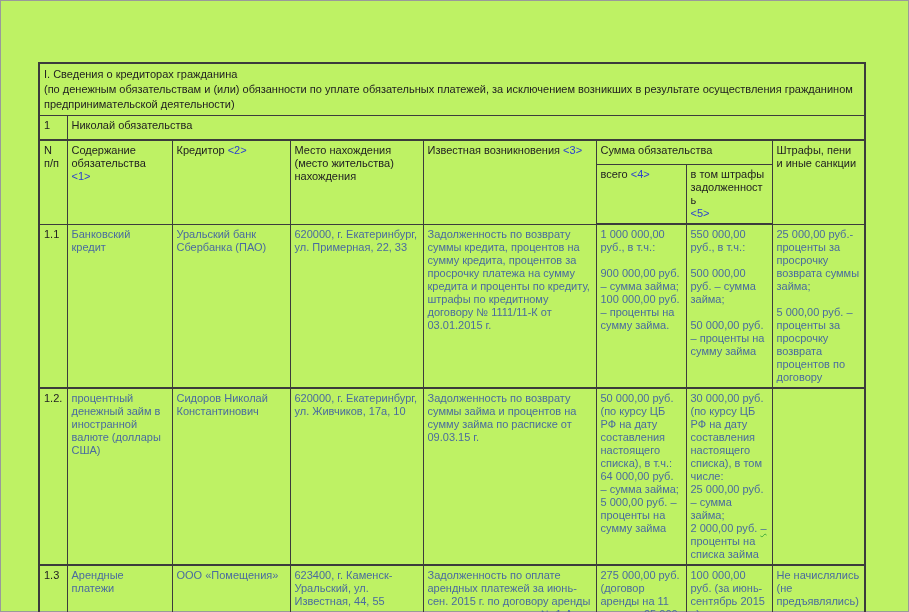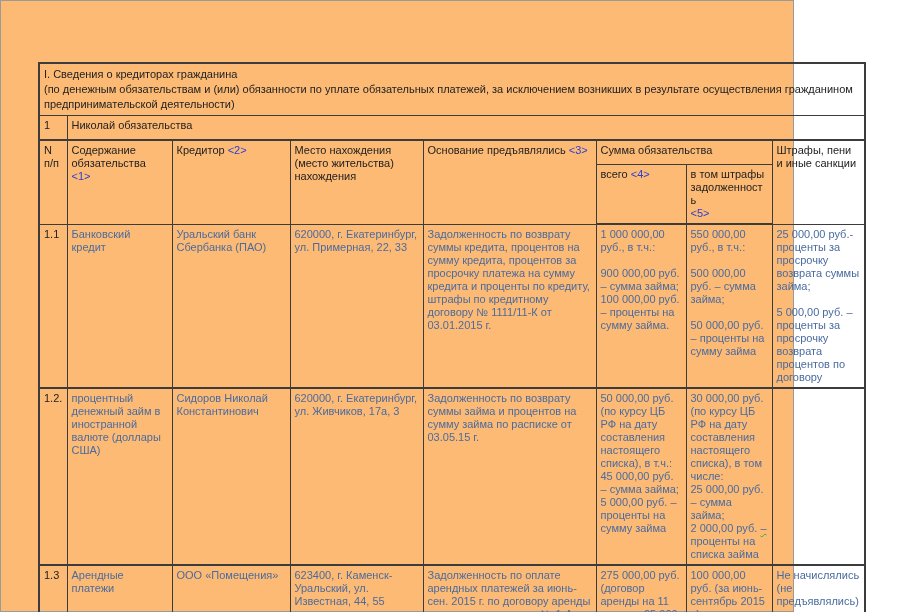--- a/index.html
+++ b/index.html
@@ -1,18 +1,18 @@
 <!DOCTYPE html>
 <html style="--body-text: #4a6b9f; --ref-marker: #2b3fd0; --header-text: #222222; --border: #3c3c3c;"><head>
 <meta charset="utf-8">
 <style>
   html, body { margin: 0; padding: 0; background: #ffffff; }
   .page {
-    width: 794px; height: 612px; box-sizing: border-box;
-    border: 1px solid #9a9a9a; background: #fdba74; position: relative;
+    width: 909px; height: 612px; box-sizing: border-box;
+    border: 1px solid #9a9a9a; background: #bef264; position: relative;
     font-family: "Liberation Sans", sans-serif;
   }
   table.doc {
     position: absolute; left: 37px; top: 61px; width: 826px;
     border-collapse: collapse; table-layout: fixed;
     font-size: 11px; line-height: 13px;
     color: var(--header-text, #222222);
     border: 2px solid var(--border, #3c3c3c);
   }
   table.doc td, table.doc th {
@@ -57,21 +57,21 @@
       <td colspan="7" class="center">Николай обязательства</td>
     </tr>
 
     <tr style="height:25px">
       <th rowspan="2" class="hc">N
 п/п</th>
       <th rowspan="2" class="hc"><span>Содержание обязательства
 </span><span class="ref">&lt;1&gt;</span></th>
       <th rowspan="2" class="hc"><span>Кредитор </span><span class="ref">&lt;2&gt;</span></th>
       <th rowspan="2" class="hc">Место нахождения (место жительства) нахождения</th>
-      <th rowspan="2" class="hc"><span>Основание предъявлялись </span><span class="ref">&lt;3&gt;</span></th>
+      <th rowspan="2" class="hc"><span>Известная возникновения </span><span class="ref">&lt;3&gt;</span></th>
       <th colspan="2" class="hc">Сумма обязательства</th>
       <th rowspan="2" class="hc">Штрафы, пени и иные санкции</th>
     </tr>
 
     <tr style="height:45px" class="thick-bottom">
       <th class="hc"><span>всего </span><span class="ref">&lt;4&gt;</span></th>
       <th class="hc"><span>в том штрафы задолженность
 </span><span class="ref">&lt;5&gt;</span></th>
     </tr>
 
@@ -92,24 +92,24 @@
 50 000,00 руб. – проценты на сумму займа</td>
       <td class="blue">25 000,00 руб.- проценты за просрочку возврата суммы займа;
 
 5 000,00 руб. – проценты за просрочку возврата процентов по договору</td>
     </tr>
 
     <tr style="height:156px" class="thick-bottom">
       <td class="num-cell">1.2.</td>
       <td class="blue">процентный денежный займ в иностранной валюте (доллары США)</td>
       <td class="blue">Сидоров Николай Константинович</td>
-      <td class="blue">620000, г. Екатеринбург, ул. Живчиков, 17а, 3</td>
-      <td class="blue">Задолженность по возврату суммы займа и процентов на сумму займа по расписке от 03.05.15 г.</td>
+      <td class="blue">620000, г. Екатеринбург, ул. Живчиков, 17а, 10</td>
+      <td class="blue">Задолженность по возврату суммы займа и процентов на сумму займа по расписке от 09.03.15 г.</td>
       <td class="blue">50 000,00 руб. (по курсу ЦБ РФ на дату составления настоящего списка), в т.ч.:
-45 000,00 руб. – сумма займа;
+64 000,00 руб. – сумма займа;
 5 000,00 руб. – проценты на сумму займа</td>
       <td class="blue"><span>30 000,00 руб. (по курсу ЦБ РФ на дату составления настоящего списка), в том числе:
 25 000,00 руб. – сумма займа;
 2 000,00 руб. </span><span class="squiggle">–</span><span>проценты на списка займа</span></td>
       <td class="blue"></td>
     </tr>
 
     <tr style="height:79px">
       <td class="num-cell">1.3</td>
       <td class="blue">Арендные платежи</td>

